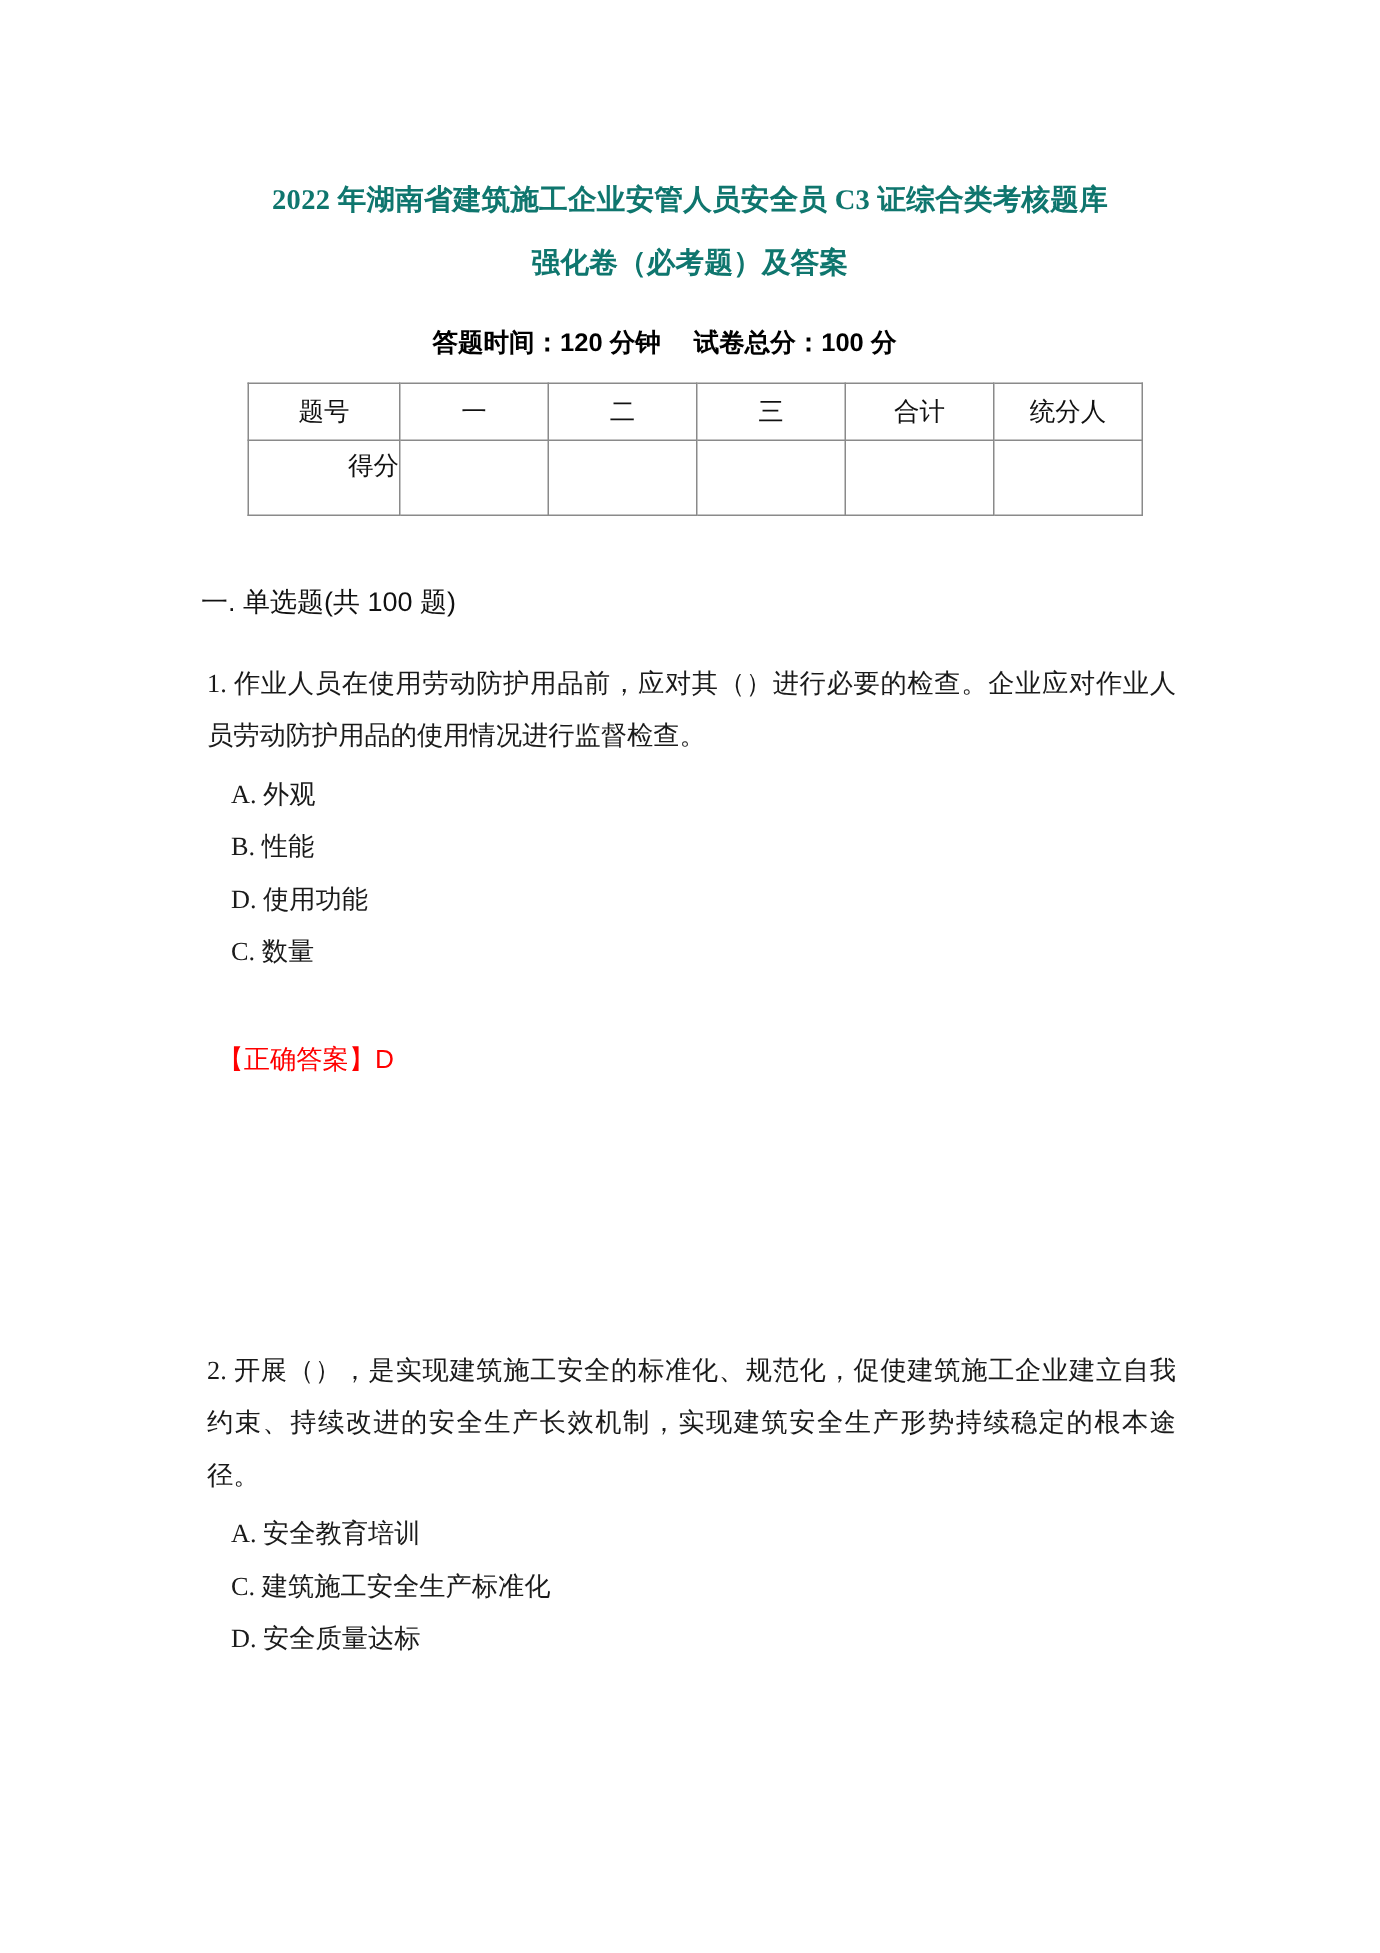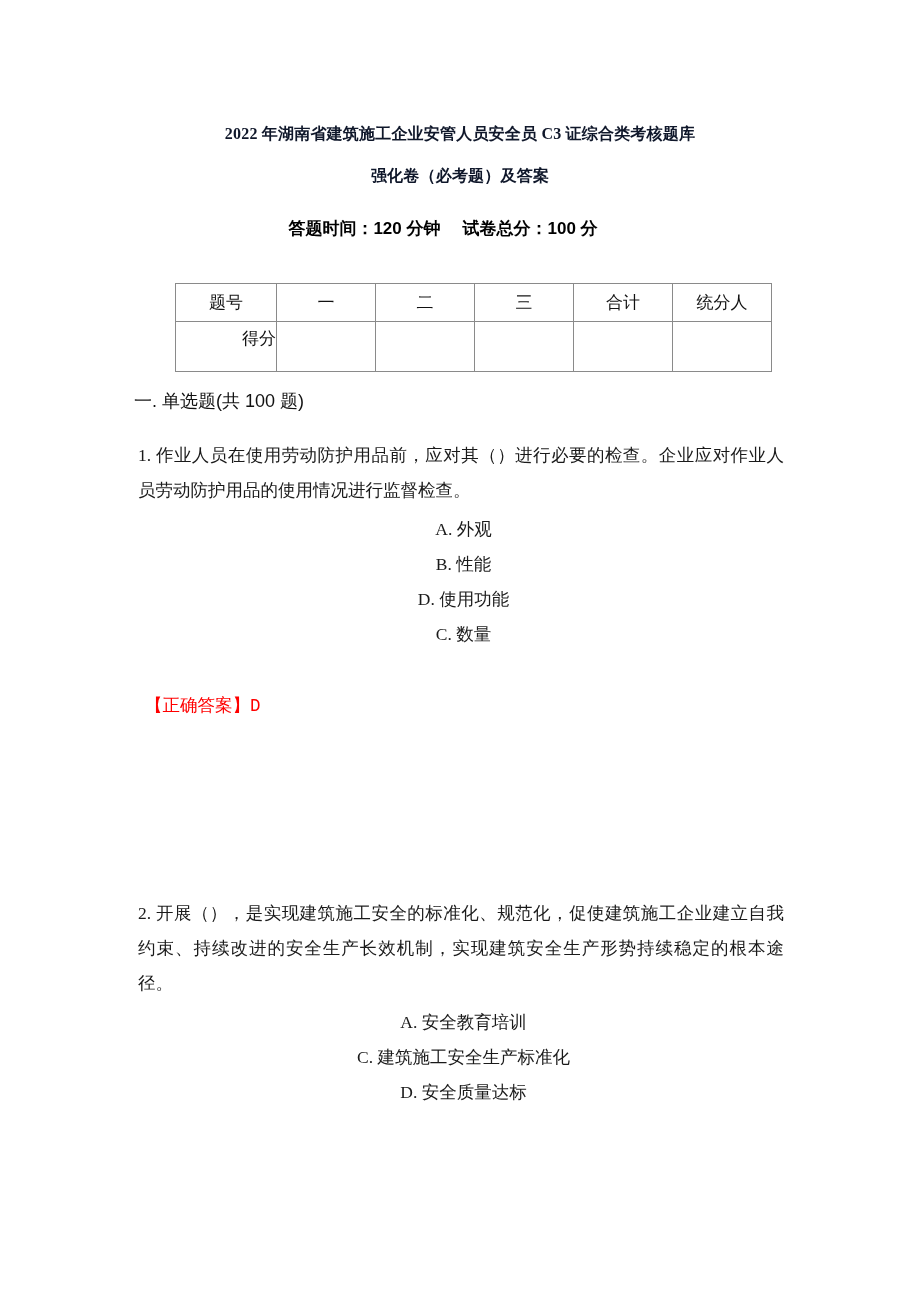--- a/index.html
+++ b/index.html
@@ -29,24 +29,24 @@
   .title-block {
     position: absolute;
     left: 138px;
     top: 113px;
     width: 644px;
     text-align: center;
   }
   .doc-title-line {
     font-family: "Liberation Serif", "DejaVu Serif", serif;
     font-weight: bold;
-    font-size: 16px;
+    font-size: 19px;
     line-height: 42px;
     letter-spacing: 0.2px;
-    color: #0f172a;
+    color: #0f766e;
     white-space: nowrap;
   }
 
   
   .exam-meta {
     position: absolute;
     left: 121px;
     top: 216px;
     width: 644px;
     text-align: center;
@@ -57,24 +57,23 @@
     color: #000000;
   }
   .exam-meta .gap {
     display: inline-block;
     width: 22px;
   }
 
   
   .score-table-wrap {
     position: absolute;
-    left: 175px;
+    left: 165px;
     top: 255px;
     width: 590px;
-    margin-top: 28px;
   }
   table.score-table {
     border-collapse: collapse;
     width: 590px;
     table-layout: fixed;
   }
   table.score-table td {
     border: 1px solid #8a8a8a;
     text-align: center;
     vertical-align: middle;
@@ -114,37 +113,36 @@
   .q-text {
     font-family: "Liberation Serif", "DejaVu Serif", serif;
     font-size: 17.5px;
     line-height: 35px;
     color: #1a1a1a;
     text-align: justify;
     text-justify: inter-ideograph;
     margin: 0;
   }
   .options {
-    margin: 0;
+    margin: 11px;
     padding: 0;
     list-style: none;
-    text-align: center;
   }
   .option {
     font-family: "Liberation Serif", "DejaVu Serif", serif;
     font-size: 17.5px;
     line-height: 35px;
     color: #1a1a1a;
     padding-left: 5px;
     white-space: nowrap;
   }
   .answer-line {
     position: absolute;
     left: 145px;
-    font-family: Liberation Mono, monospace;
+    font-family: Liberation Sans, sans-serif;
     font-size: 17.5px;
     line-height: 30px;
     color: #ff0000;
     white-space: nowrap;
   }
 
   
   #question-1 { top: 438px; }
   #question-1 .options { margin-top: 4px; }
   #answer-1 { top: 691px; }

